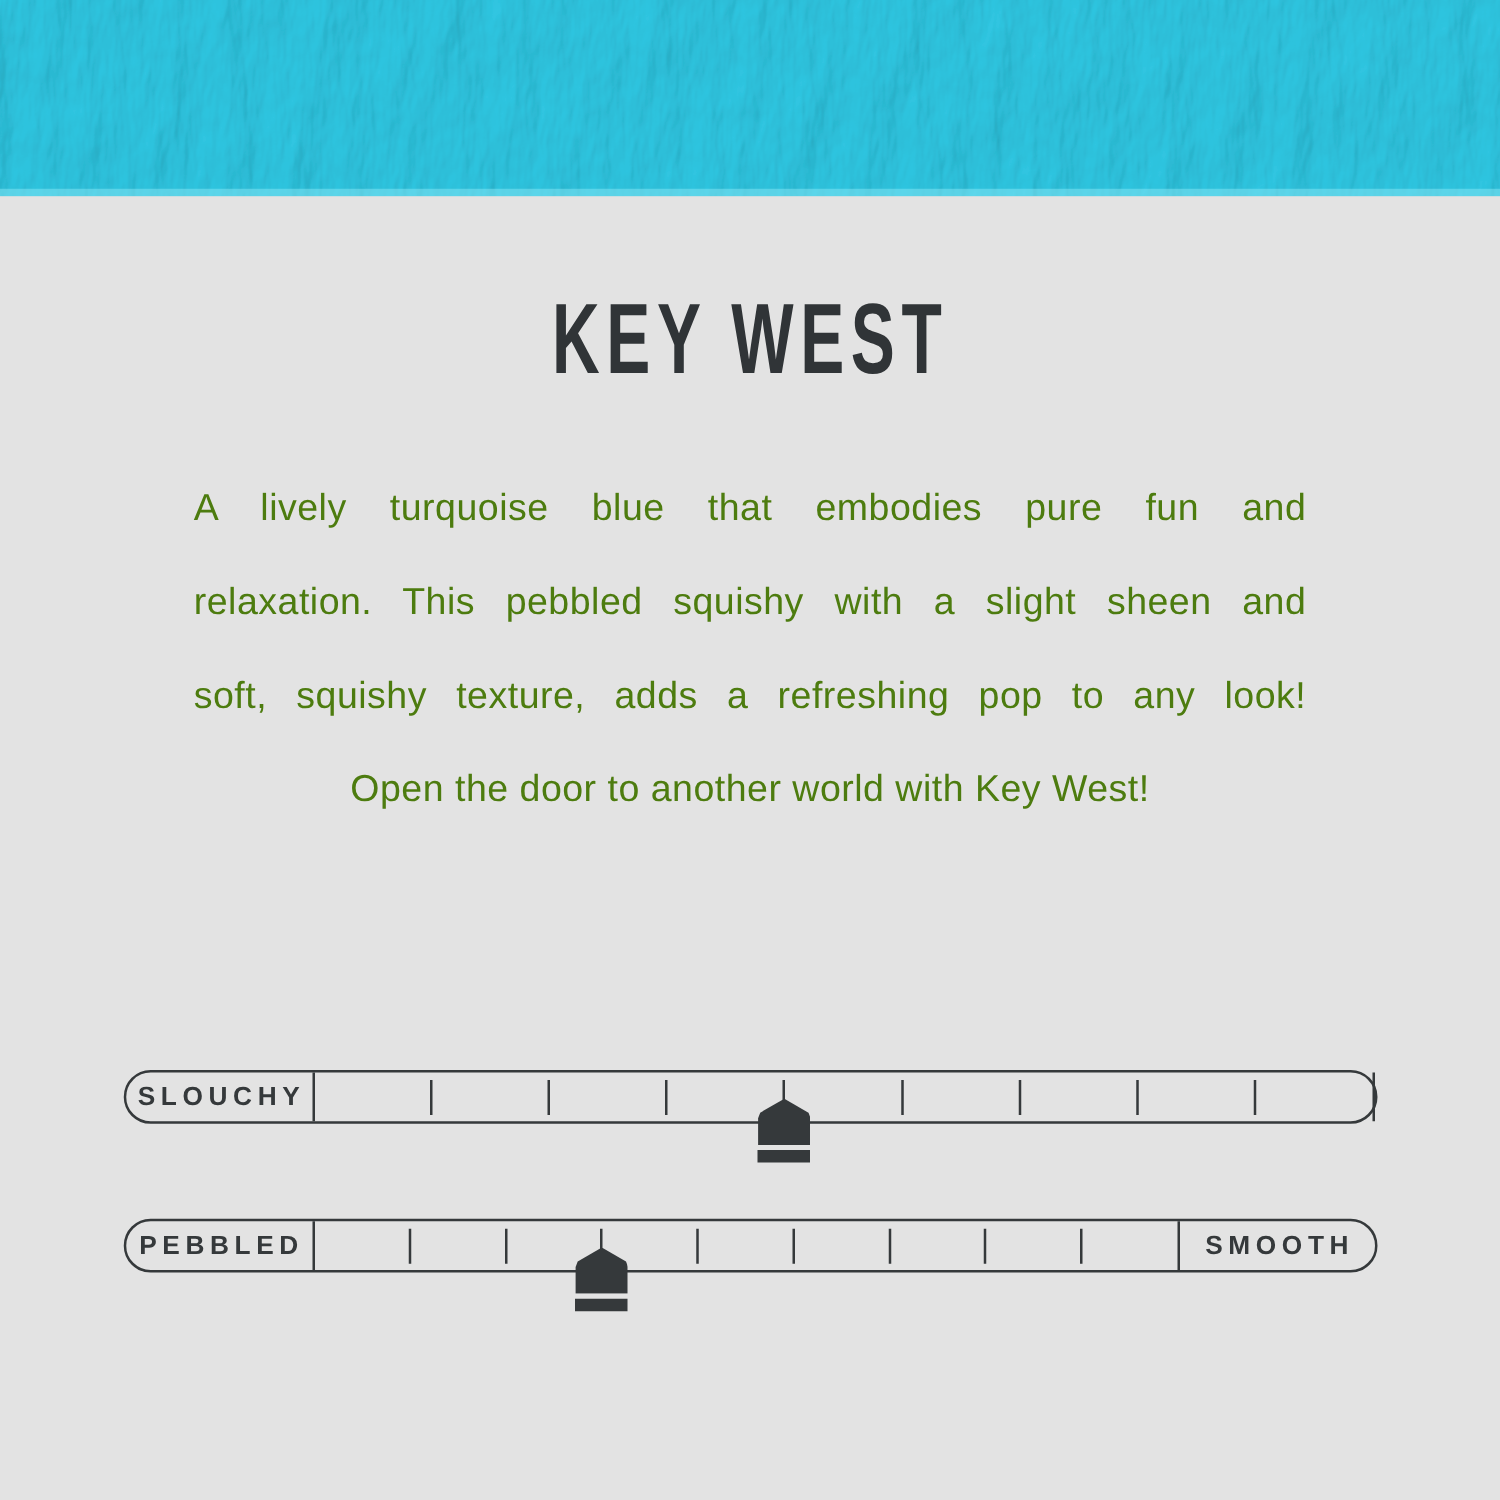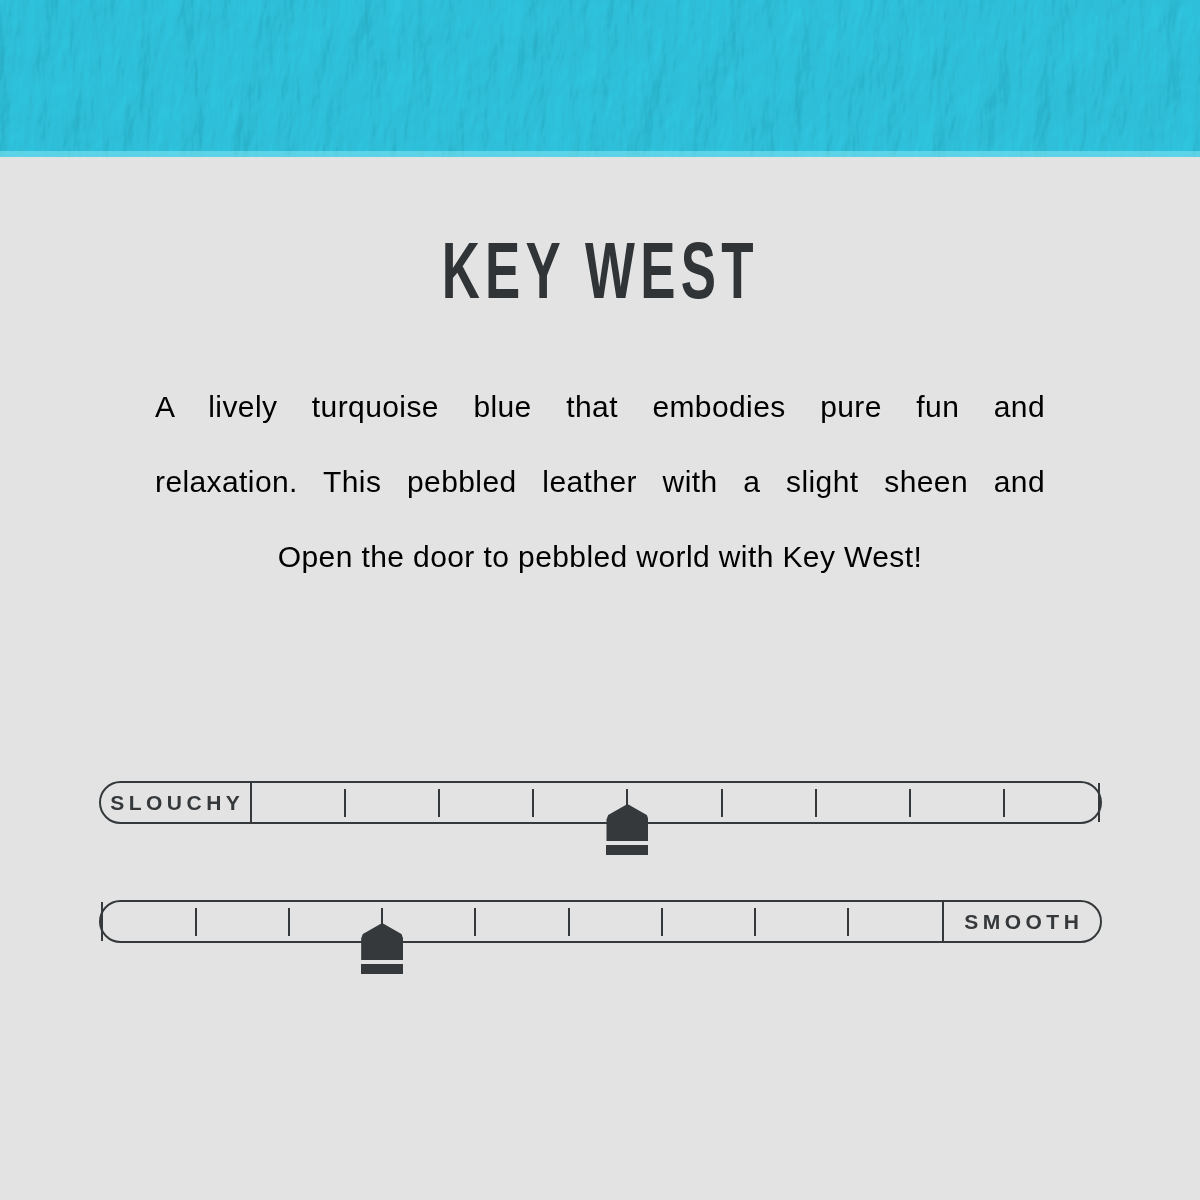--- a/index.html
+++ b/index.html
@@ -36,21 +36,21 @@
     transform-origin:50% 50%;
     color:#303437;
   }
 
   
   .desc{
     width:890px;
     margin:58px auto 0;
     font-size:30px;
     letter-spacing:0.4px;
-    color:#000000;
+    color:#4d7c0f;
   }
   .desc .line{ line-height:75px; height:75px; white-space:nowrap; }
   .desc .line.justify{ text-align:justify; text-align-last:justify; white-space:normal; }
   .desc .line.center{ text-align:center; }
 
   
   .scales{ margin-top:187px; }
   .scale{
     width:1003px;
     height:43px;
@@ -129,22 +129,23 @@
     <rect y="151" width="1200" height="6" opacity="0.5" fill="#8ae8f6"></rect>
   </svg>
 </div>
 
 <h1 class="title">
   <span class="title-inner">KEY WEST</span>
 </h1>
 
 <div class="desc">
   <div class="line justify">A lively turquoise blue that embodies pure fun and</div>
-  <div class="line justify">relaxation. This pebbled leather with a slight sheen and</div>
-  <div class="line center">Open the door to pebbled world with Key West!</div>
+  <div class="line justify">relaxation. This pebbled squishy with a slight sheen and</div>
+  <div class="line justify">soft, squishy texture, adds a refreshing pop to any look!</div>
+  <div class="line center">Open the door to another world with Key West!</div>
 </div>
 
 <div class="scales">
 
   <div class="scale">
     <div class="scale-cap left">
       <span class="scale-label">SLOUCHY</span>
     </div>
     <div class="scale-mid">
         <div class="tick" style="left: 11.1111%;"></div>
@@ -156,20 +157,23 @@
         <div class="tick" style="left: 77.7778%;"></div>
         <div class="tick" style="left: 88.8889%;"></div>
         <div class="marker" style="left: 44.4444%;">
           <div class="marker-head"></div>
           <div class="marker-bar"></div>
         </div>
       </div>
   </div>
 
   <div class="scale">
+    <div class="scale-cap left">
+      <span class="scale-label">PEBBLED</span>
+    </div>
     <div class="scale-mid">
         <div class="tick" style="left: 11.1111%;"></div>
         <div class="tick" style="left: 22.2222%;"></div>
         <div class="tick" style="left: 33.3333%;"></div>
         <div class="tick" style="left: 44.4444%;"></div>
         <div class="tick" style="left: 55.5556%;"></div>
         <div class="tick" style="left: 66.6667%;"></div>
         <div class="tick" style="left: 77.7778%;"></div>
         <div class="tick" style="left: 88.8889%;"></div>
         <div class="marker" style="left: 33.3333%;">

